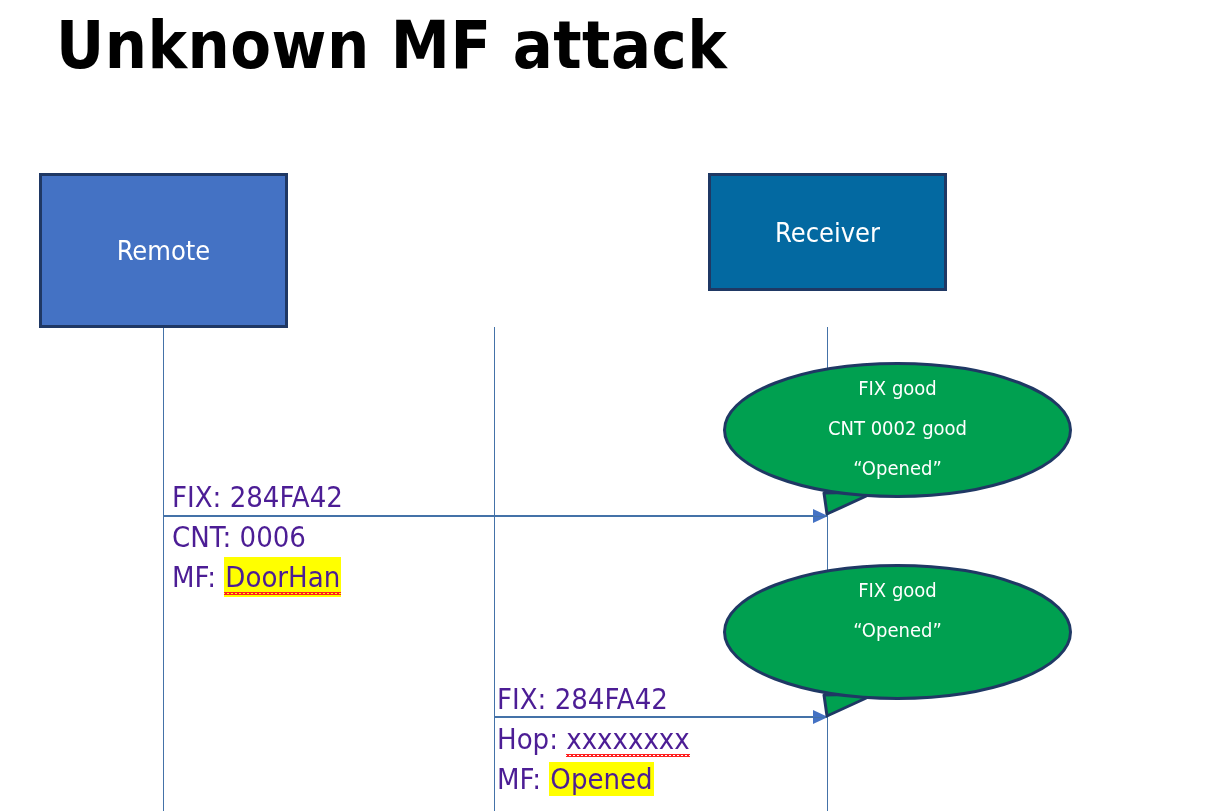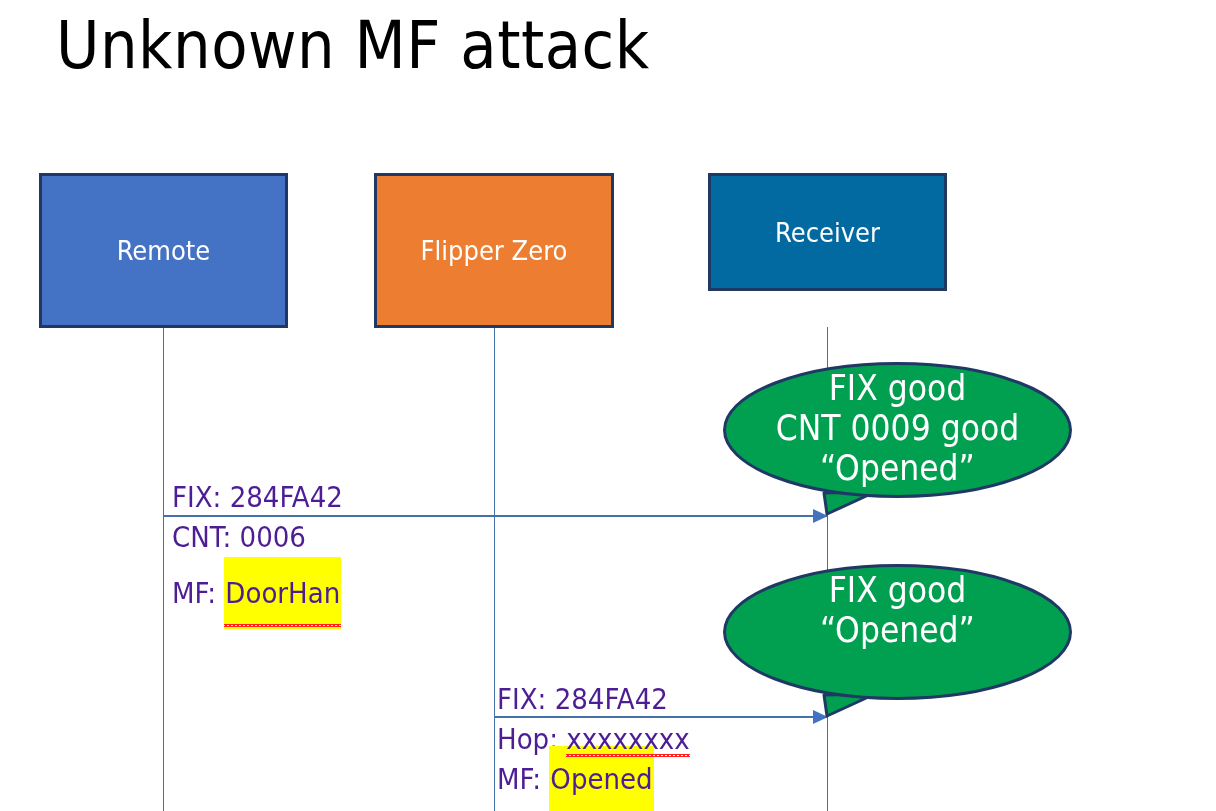--- a/index.html
+++ b/index.html
@@ -17,21 +17,21 @@
   }
 
   
   #slide-title {
     position: absolute;
     left: 56px;
     top: 6px;
     font-size: 66px;
     line-height: 1.2;
     color: #000000;
-    font-weight: 400;
+    font-weight: 700;
     font-stretch: condensed;
     letter-spacing: 0.5px;
     white-space: nowrap;
   }
 
   
   .lifeline {
     position: absolute;
     width: 1px;
     background: #4472a8;
@@ -98,21 +98,21 @@
     color: #4c1d95;
     font-stretch: condensed;
     white-space: nowrap;
   }
   #label-remote-msg  { left: 172px; top: 477px; }
   #label-flipper-msg { left: 497px; top: 679px; }
   .msg-line { display: block; height: 40px; }
 
   .hl {
     background: #ffff00;
-    padding: 16px 1px;
+    padding: 0 1px;
   }
   .squiggle {
     position: relative;
     display: inline-block;
   }
   .squiggle::after {
     content: "";
     position: absolute;
     left: 0;
     right: 0;
@@ -134,43 +134,40 @@
   #bubble-1 { left: 723px; top: 362px; }
   #bubble-2 { left: 723px; top: 564px; }
   .bubble svg { position: absolute; left: 0; top: 0; overflow: visible; }
   .bubble-text {
     position: absolute;
     left: 0;
     top: 6px;
     width: 349px;
     text-align: center;
     color: #ffffff;
-    font-size: 35px;
+    font-size: 20px;
     line-height: 40px;
     font-stretch: condensed;
     pointer-events: none;
   }
   .bubble-text span { display: block; }
 </style>
 </head>
 <body>
 
 <div id="slide">
 
   <div id="slide-title">Unknown MF attack</div>
 
   <div class="lifeline" id="lifeline-remote"></div>
   <div class="lifeline" id="lifeline-flipper"></div>
   <div class="lifeline" id="lifeline-receiver"></div>
 
   <div class="actor-box" id="actor-remote">
     <span>Remote</span>
-  </div>
-  <div class="actor-box" id="actor-flipper">
-    <span>Flipper Zero</span>
   </div>
   <div class="actor-box" id="actor-receiver">
     <span>Receiver</span>
   </div>
 
   <div class="msg-arrow" id="arrow-remote-to-receiver">
     <div class="shaft"></div>
     <div class="head"></div>
   </div>
   <div class="sep-rule" id="sep-rule-1"></div>
@@ -193,21 +190,21 @@
     <span class="msg-line"><span>MF: </span><span class="hl">Opened</span></span>
   </div>
 
   <div class="bubble" id="bubble-1">
     <svg width="349" height="160" viewBox="0 0 349 160" xmlns="http://www.w3.org/2000/svg">
       <path d="M 101 131 L 104 152 L 152 130 Z" fill="#00a050" stroke="#1f3864" stroke-width="3" stroke-linejoin="round"></path>
       <ellipse cx="174.5" cy="68" rx="173" ry="66.5" fill="#00a050" stroke="#1f3864" stroke-width="3"></ellipse>
     </svg>
     <div class="bubble-text">
       <span>FIX good</span>
-      <span>CNT 0009 good</span>
+      <span>CNT 0002 good</span>
       <span>“Opened”</span>
     </div>
   </div>
 
   <div class="bubble" id="bubble-2">
     <svg width="349" height="160" viewBox="0 0 349 160" xmlns="http://www.w3.org/2000/svg">
       <path d="M 101 131 L 104 152 L 152 130 Z" fill="#00a050" stroke="#1f3864" stroke-width="3" stroke-linejoin="round"></path>
       <ellipse cx="174.5" cy="68" rx="173" ry="66.5" fill="#00a050" stroke="#1f3864" stroke-width="3"></ellipse>
     </svg>
     <div class="bubble-text">

